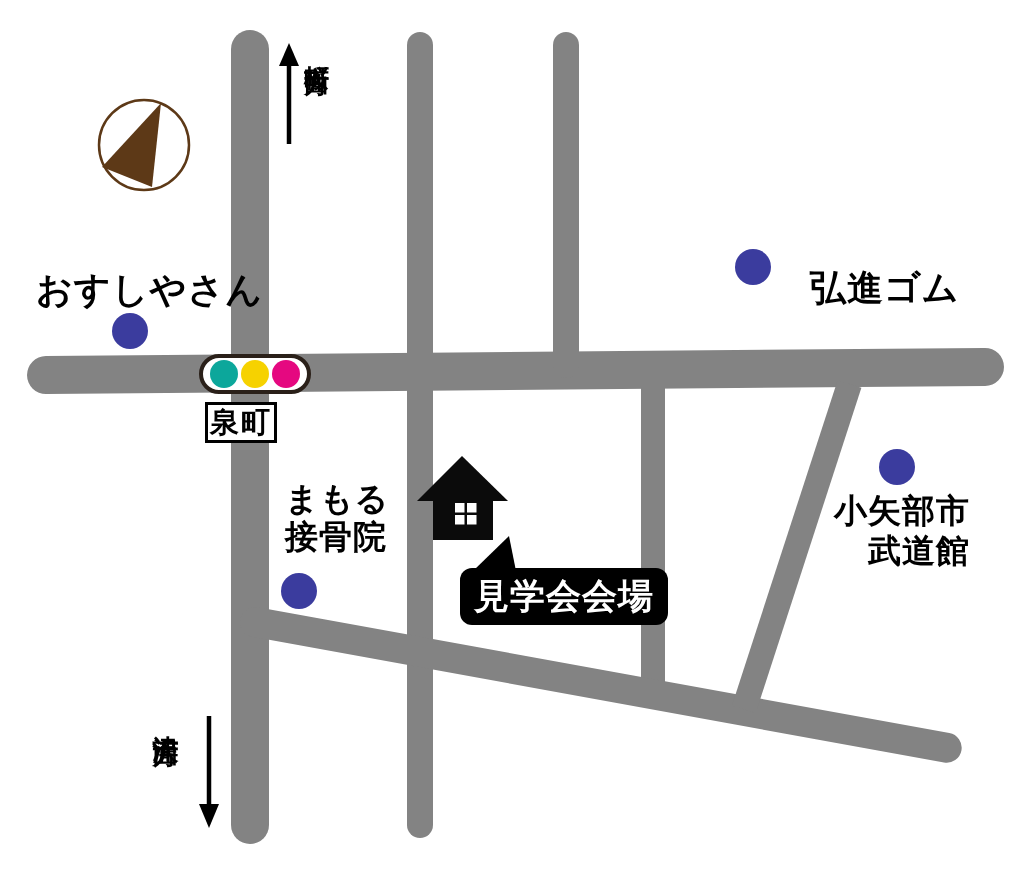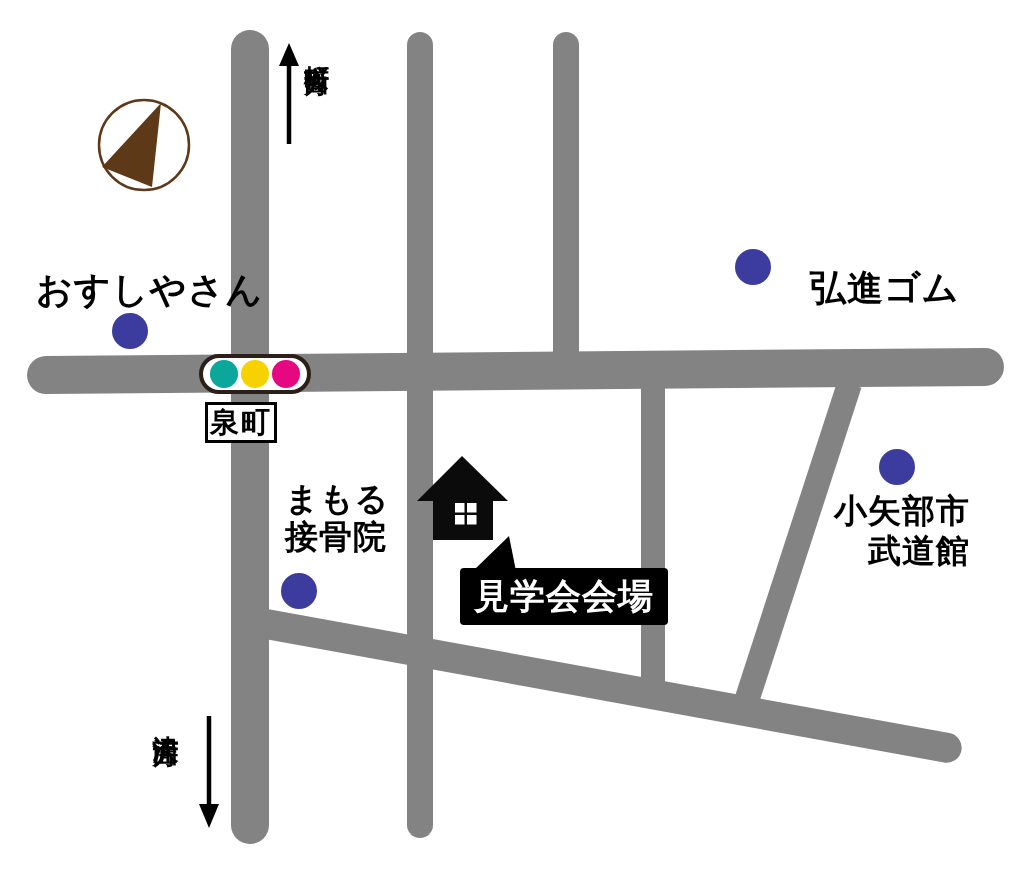--- a/index.html
+++ b/index.html
@@ -55,21 +55,21 @@
     background:#ffffff; border:3px solid #000;
     display:flex; align-items:center; justify-content:center;
     font-size:29px; font-weight:800; letter-spacing:2px; color:#000;
   }
 
   .house { position:absolute; left:415px; top:450px; }
 
   .venue-tail { position:absolute; left:470px; top:534px; }
   .venue-box {
     position:absolute; left:460px; top:568px; width:208px; height:57px;
-    background:#000; border-radius:4px; color:#fff;
+    background:#000; border-radius:12px; color:#fff;
     display:flex; align-items:center; justify-content:center;
     font-size:35px; font-weight:800; letter-spacing:1px;
   }
 </style>
 </head>
 <body>
 
 <div class="map">
 
   <div class="road road-h-main"></div>

